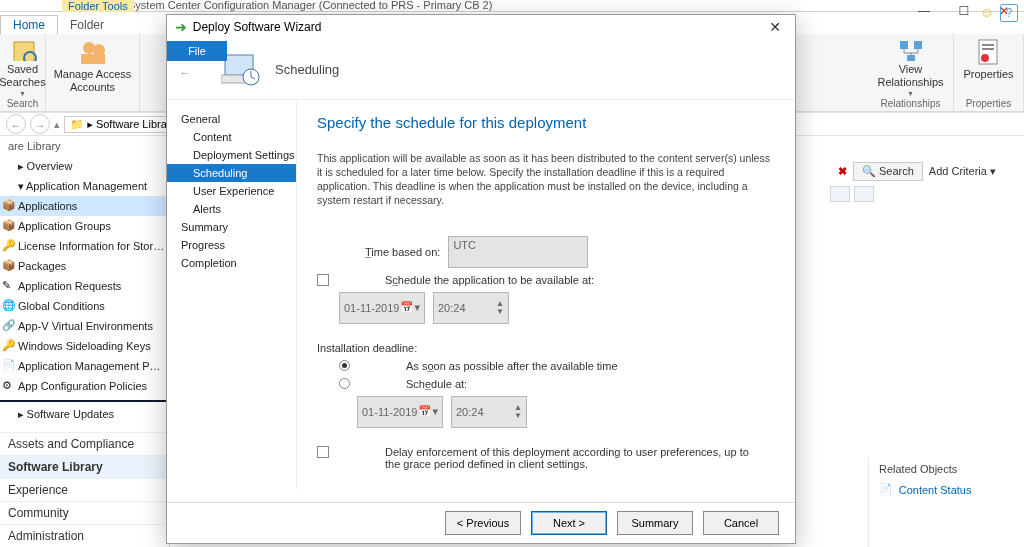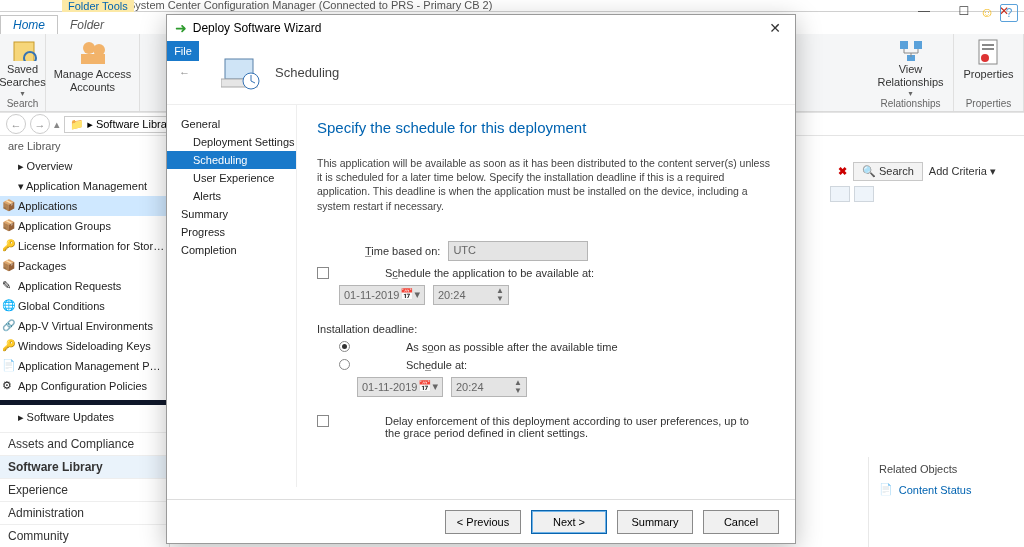--- a/index.html
+++ b/index.html
@@ -9,21 +9,21 @@
 .titlebar { height: 12px; background: #fff; border-bottom: 1px solid #d0d0d0; font-size: 11px; color: #555; padding-left: 128px; line-height: 10px; overflow:hidden;}
 .folder-tools { position:absolute; top:0; left:62px; font-size:11px; color:#0063b1; background:#fce9a6; padding:0 6px; line-height:12px;}
 
 
 .syswin { position:absolute; top:0; right:0; display:flex; gap:0; }
 .syswin span { width:40px; height:22px; text-align:center; line-height:22px; color:#444; font-size:12px; }
 .syswin span:last-child { color:#c42b1c; }
 
 
 .tabs { height:22px; display:flex; align-items:flex-end; font-size:12px; }
-.tabs .tab { padding:2px 12px;font-style:italic; }
+.tabs .tab { padding:2px 12px; }
 .tabs .tab.active { background:#fff; border:1px solid #c5c5c5; border-bottom:none; color:#0063b1; }
 .tabs .tab.dim { color:#555; }
 
 
 .ribbon { height:78px; background:#f5f6f7; border-bottom:1px solid #dadada; display:flex; position:relative; }
 .rgroup { border-right:1px solid #e0e0e0; padding:4px 10px 2px 10px; text-align:center; display:flex; flex-direction:column; align-items:center; justify-content:space-between; }
 .rgroup .lbl { font-size:10px; color:#666; margin-top:auto; }
 .rgroup .big { font-size:11px; color:#333; line-height:1.2; }
 .rgroup svg, .rgroup .ic { display:block; margin:0 auto 2px auto; }
 .ribbon-right { margin-left:auto; display:flex; }
@@ -59,34 +59,34 @@
 
 .related { position:absolute; right:0; bottom:0; width:156px; height:90px; border-left:1px solid #e8e8e8; padding:6px 10px; font-size:11px;}
 .related .title { color:#444; margin-bottom:8px; }
 .related .link { color:#0063b1; display:flex; align-items:center; gap:6px;}
 
 
 .wizard { position:absolute; top:14px; left:166px; width:630px; height:530px; background:#fff; border:1px solid #9a9a9a; box-shadow:0 6px 24px rgba(0,0,0,.25); display:flex; flex-direction:column; }
 .wizard .titlebar2 { height:26px; display:flex; align-items:center; padding:0 8px; font-size:12px; }
 .wizard .titlebar2 .arrow { color:#2e9b2e; font-size:14px; margin-right:6px;}
 .wizard .titlebar2 .close { margin-left:auto; font-size:14px; color:#333; padding:0 6px;}
-.wizard .file-tab { position:absolute; top:26px; left:0; width:32px; height:20px; background:#1979ca; color:#fff; text-align:center; line-height:20px; font-size:11px; z-index:2;}
+.wizard .file-tab { position:absolute; top:26px; left:0; width:60px; height:20px; background:#1979ca; color:#fff; text-align:center; line-height:20px; font-size:11px; z-index:2;}
 .wizard .header { height:64px; display:flex; align-items:center; gap:14px; padding:0 18px 0 54px; border-bottom:1px solid #eee;}
 .wizard .header .title { font-size:13px; color:#444;}
 .wizard .body { flex:1; display:flex; }
 .wizard .steps { width:130px; border-right:1px solid #eee; padding:10px 0; }
 .wizard .steps div { padding:3px 8px 3px 14px; font-size:11px; color:#222; white-space:nowrap;}
 .wizard .steps div.sub { padding-left:26px; }
 .wizard .steps div.sel { background:#1979ca; color:#fff; }
 .wizard .content { flex:1; padding:14px 20px; font-size:11px; color:#333; }
 .wizard .content h2 { color:#0063b1; font-weight:400; font-size:15px; margin-bottom:20px;}
 .wizard .content p.desc { font-size:10.5px; color:#444; line-height:1.35; margin-bottom:28px;}
 .wizard .row { display:flex; align-items:center; gap:8px; margin:6px 0;}
 .wizard label { font-size:11px;margin-left:48px; }
-.wizard .field { border:1px solid #b5b5b5; background:#fff; padding:2px 4px; font-size:11px; height:20px; }
+.wizard .field { border:1px solid #b5b5b5; background:#fff; padding:2px 4px; font-size:11px; height:32px; }
 .wizard .field.disabled { background:#e4e4e4; color:#666; }
 .wizard .wide { width:140px; }
 .wizard .datebox { width:86px; display:inline-flex; justify-content:space-between; align-items:center;}
 .wizard .timebox { width:76px; display:inline-flex; justify-content:space-between; align-items:center;}
 .wizard .spin { font-size:8px; color:#666; line-height:1;}
 .wizard .chk { width:12px; height:12px; border:1px solid #888; display:inline-block; vertical-align:middle;}
 .wizard .rad { width:11px; height:11px; border:1px solid #888; border-radius:50%; display:inline-block; vertical-align:middle; position:relative;}
 .wizard .rad.on::after { content:""; position:absolute; inset:2px; background:#333; border-radius:50%;}
 .wizard .grouplbl { margin:18px 0 6px 0; }
 .wizard .indent { padding-left:22px; }
@@ -181,28 +181,28 @@
     <li class="sel"><span class="pic">📦</span><span>Applications</span></li>
     <li><span class="pic">📦</span><span>Application Groups</span></li>
     <li><span class="pic">🔑</span><span>License Information for Store Apps</span></li>
     <li><span class="pic">📦</span><span>Packages</span></li>
     <li><span class="pic">✎</span><span>Application Requests</span></li>
     <li><span class="pic">🌐</span><span>Global Conditions</span></li>
     <li><span class="pic">🔗</span><span>App-V Virtual Environments</span></li>
     <li><span class="pic">🔑</span><span>Windows Sideloading Keys</span></li>
     <li><span class="pic">📄</span><span>Application Management Policies</span></li>
     <li><span class="pic">⚙</span><span>App Configuration Policies</span></li>
-    <li style="border-top:5px solid #0f172a;margin-top:4px;padding-top:4px">▸ <span>Software Updates</span></li>
+    <li style="border-top:2px solid #0f172a;margin-top:4px;padding-top:4px">▸ <span>Software Updates</span></li>
   </ul>
   <div class="spacer"></div>
   <div class="sec">Assets and Compliance</div>
   <div class="sec bold" style="background:#eaf3fb">Software Library</div>
   <div class="sec">Experience</div>
+  <div class="sec">Community</div>
   <div class="sec">Administration</div>
-  <div class="sec">Community</div>
 </div>
 
 <div class="midpane">
   <div class="folder">
       <span class="fico"></span>
       <span>D</span>
     </div>
   <div class="folder">
       <span class="fico"></span>
       <span>A</span>
@@ -285,20 +285,21 @@
         <rect x="0" y="26" width="36" height="8" fill="#e6e6e6" stroke="#aaa"></rect>
         <circle cx="30" cy="28" r="8" fill="#fff" stroke="#3573b5"></circle>
         <path d="M30 22v6l4 2" stroke="#3573b5" fill="none"></path>
       </svg>
     <span class="title">Scheduling</span>
   </div>
 
   <div class="body">
     <div class="steps">
       <div>General</div>
+      <div class="sub">Content</div>
       <div class="sub">Deployment Settings</div>
       <div class="sub sel">Scheduling</div>
       <div class="sub">User Experience</div>
       <div class="sub">Alerts</div>
       <div>Summary</div>
       <div>Progress</div>
       <div>Completion</div>
     </div>
 
     <div class="content">

